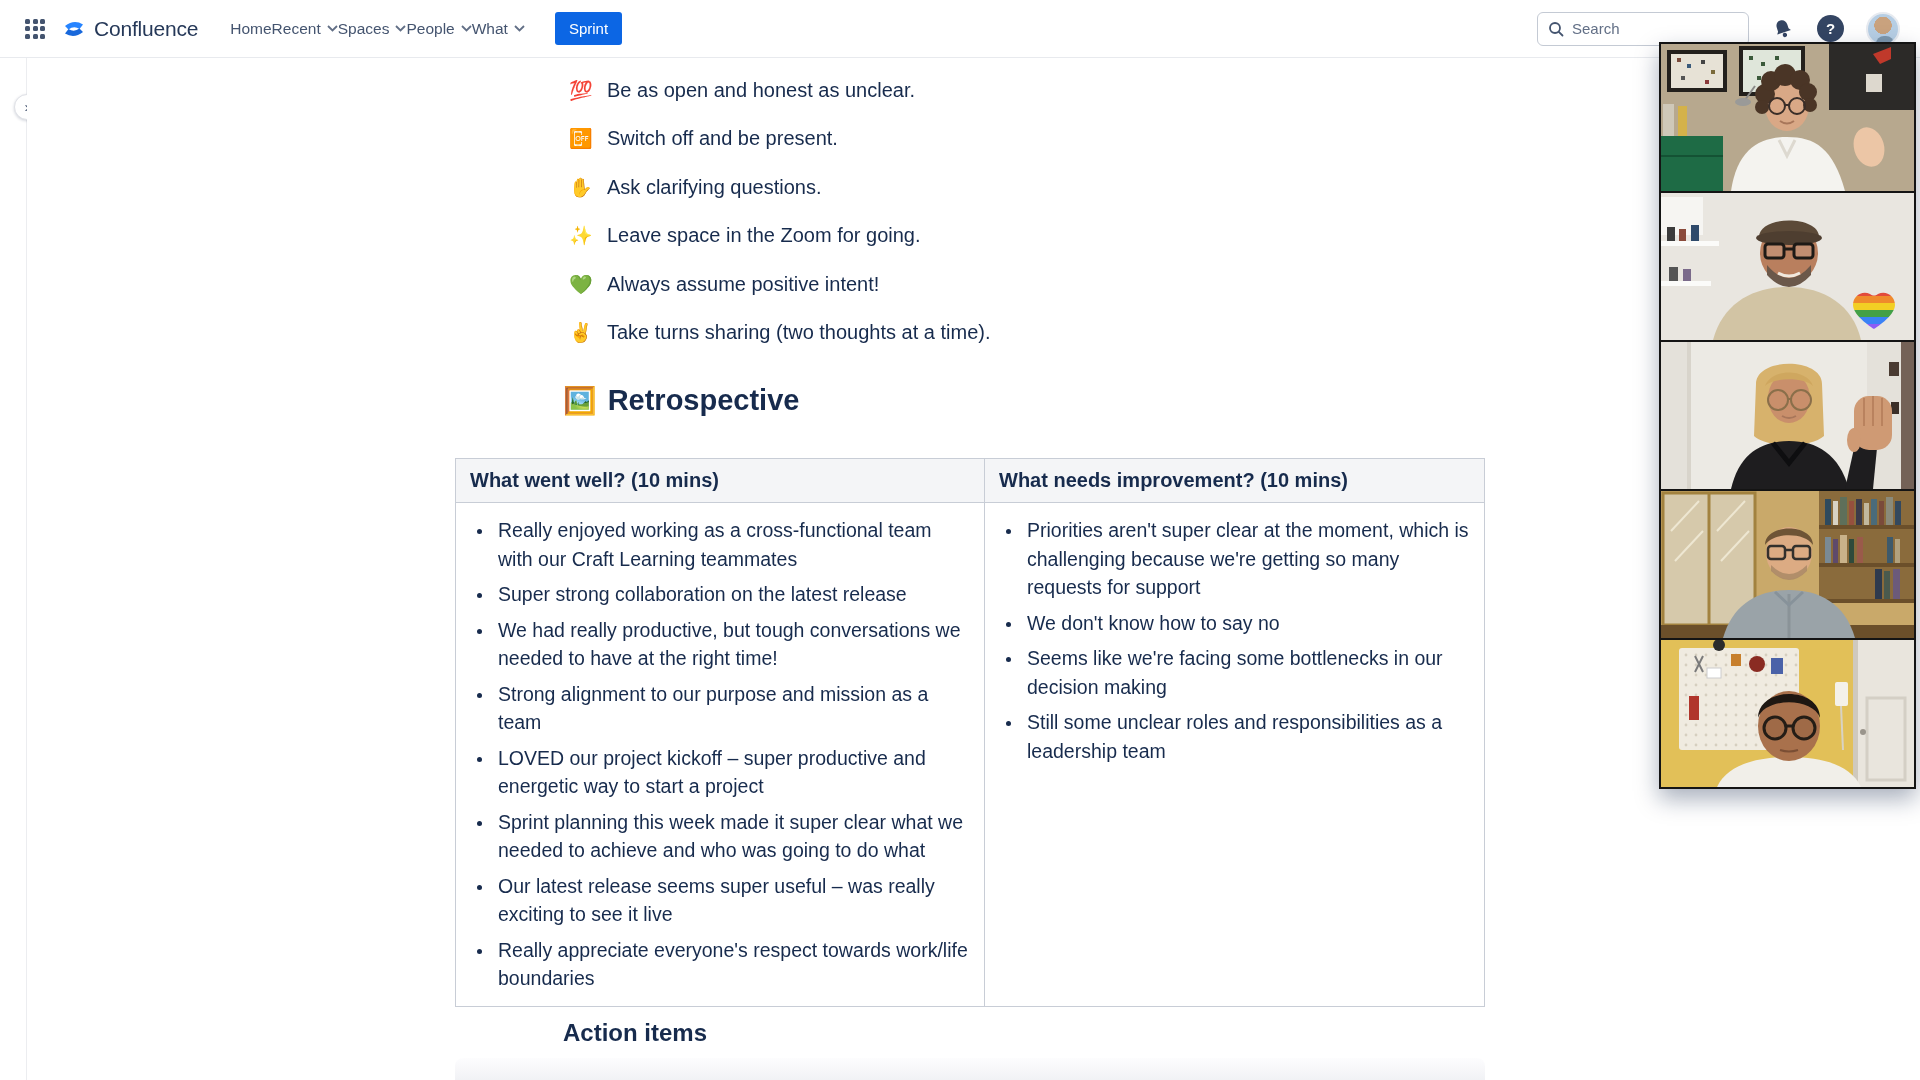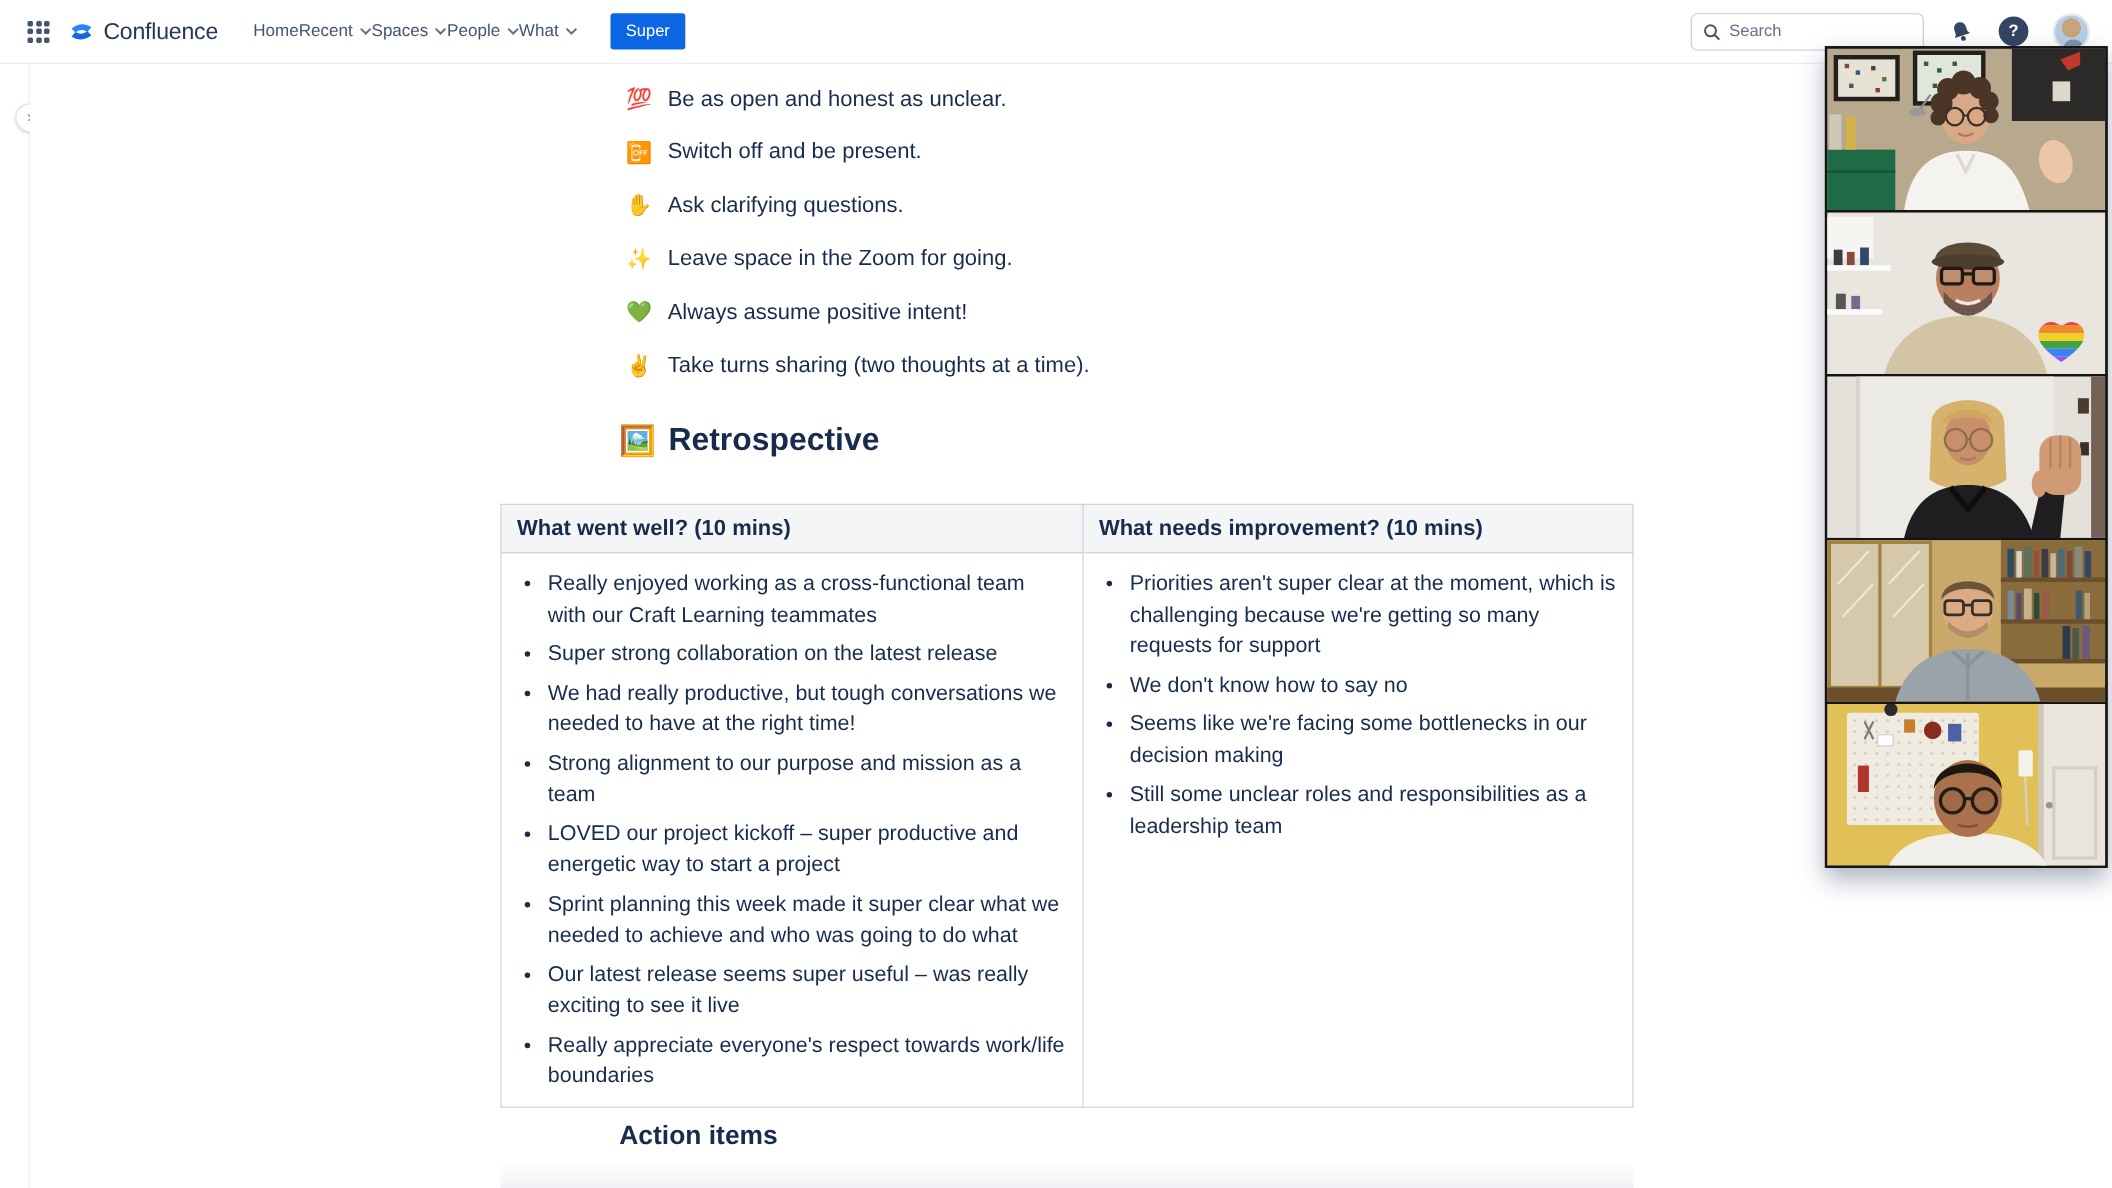--- a/index.html
+++ b/index.html
@@ -151,21 +151,21 @@
         </svg>
     </div>
     <div class="nav-link">
       <span>What</span>
       <svg class="chev" viewBox="0 0 11 7">
           <path d="M1,1 L5.5,5.5 L10,1" fill="none" stroke="#626F86" stroke-width="1.8"></path>
         </svg>
     </div>
   </nav>
 
-  <button class="create-btn">Super</button>
+  <button class="create-btn">Sprint</button>
 
   <div class="nav-right">
     <div class="searchbox">
       <svg width="16" height="16" viewBox="0 0 16 16">
         <circle cx="7" cy="7" r="5" fill="none" stroke="#44546F" stroke-width="1.8"></circle>
         <line x1="10.8" y1="10.8" x2="14.5" y2="14.5" stroke="#44546F" stroke-width="1.8" stroke-linecap="round"></line>
       </svg>
       <input type="text" placeholder="Search" style="">
     </div>
     <button class="icon-btn">

